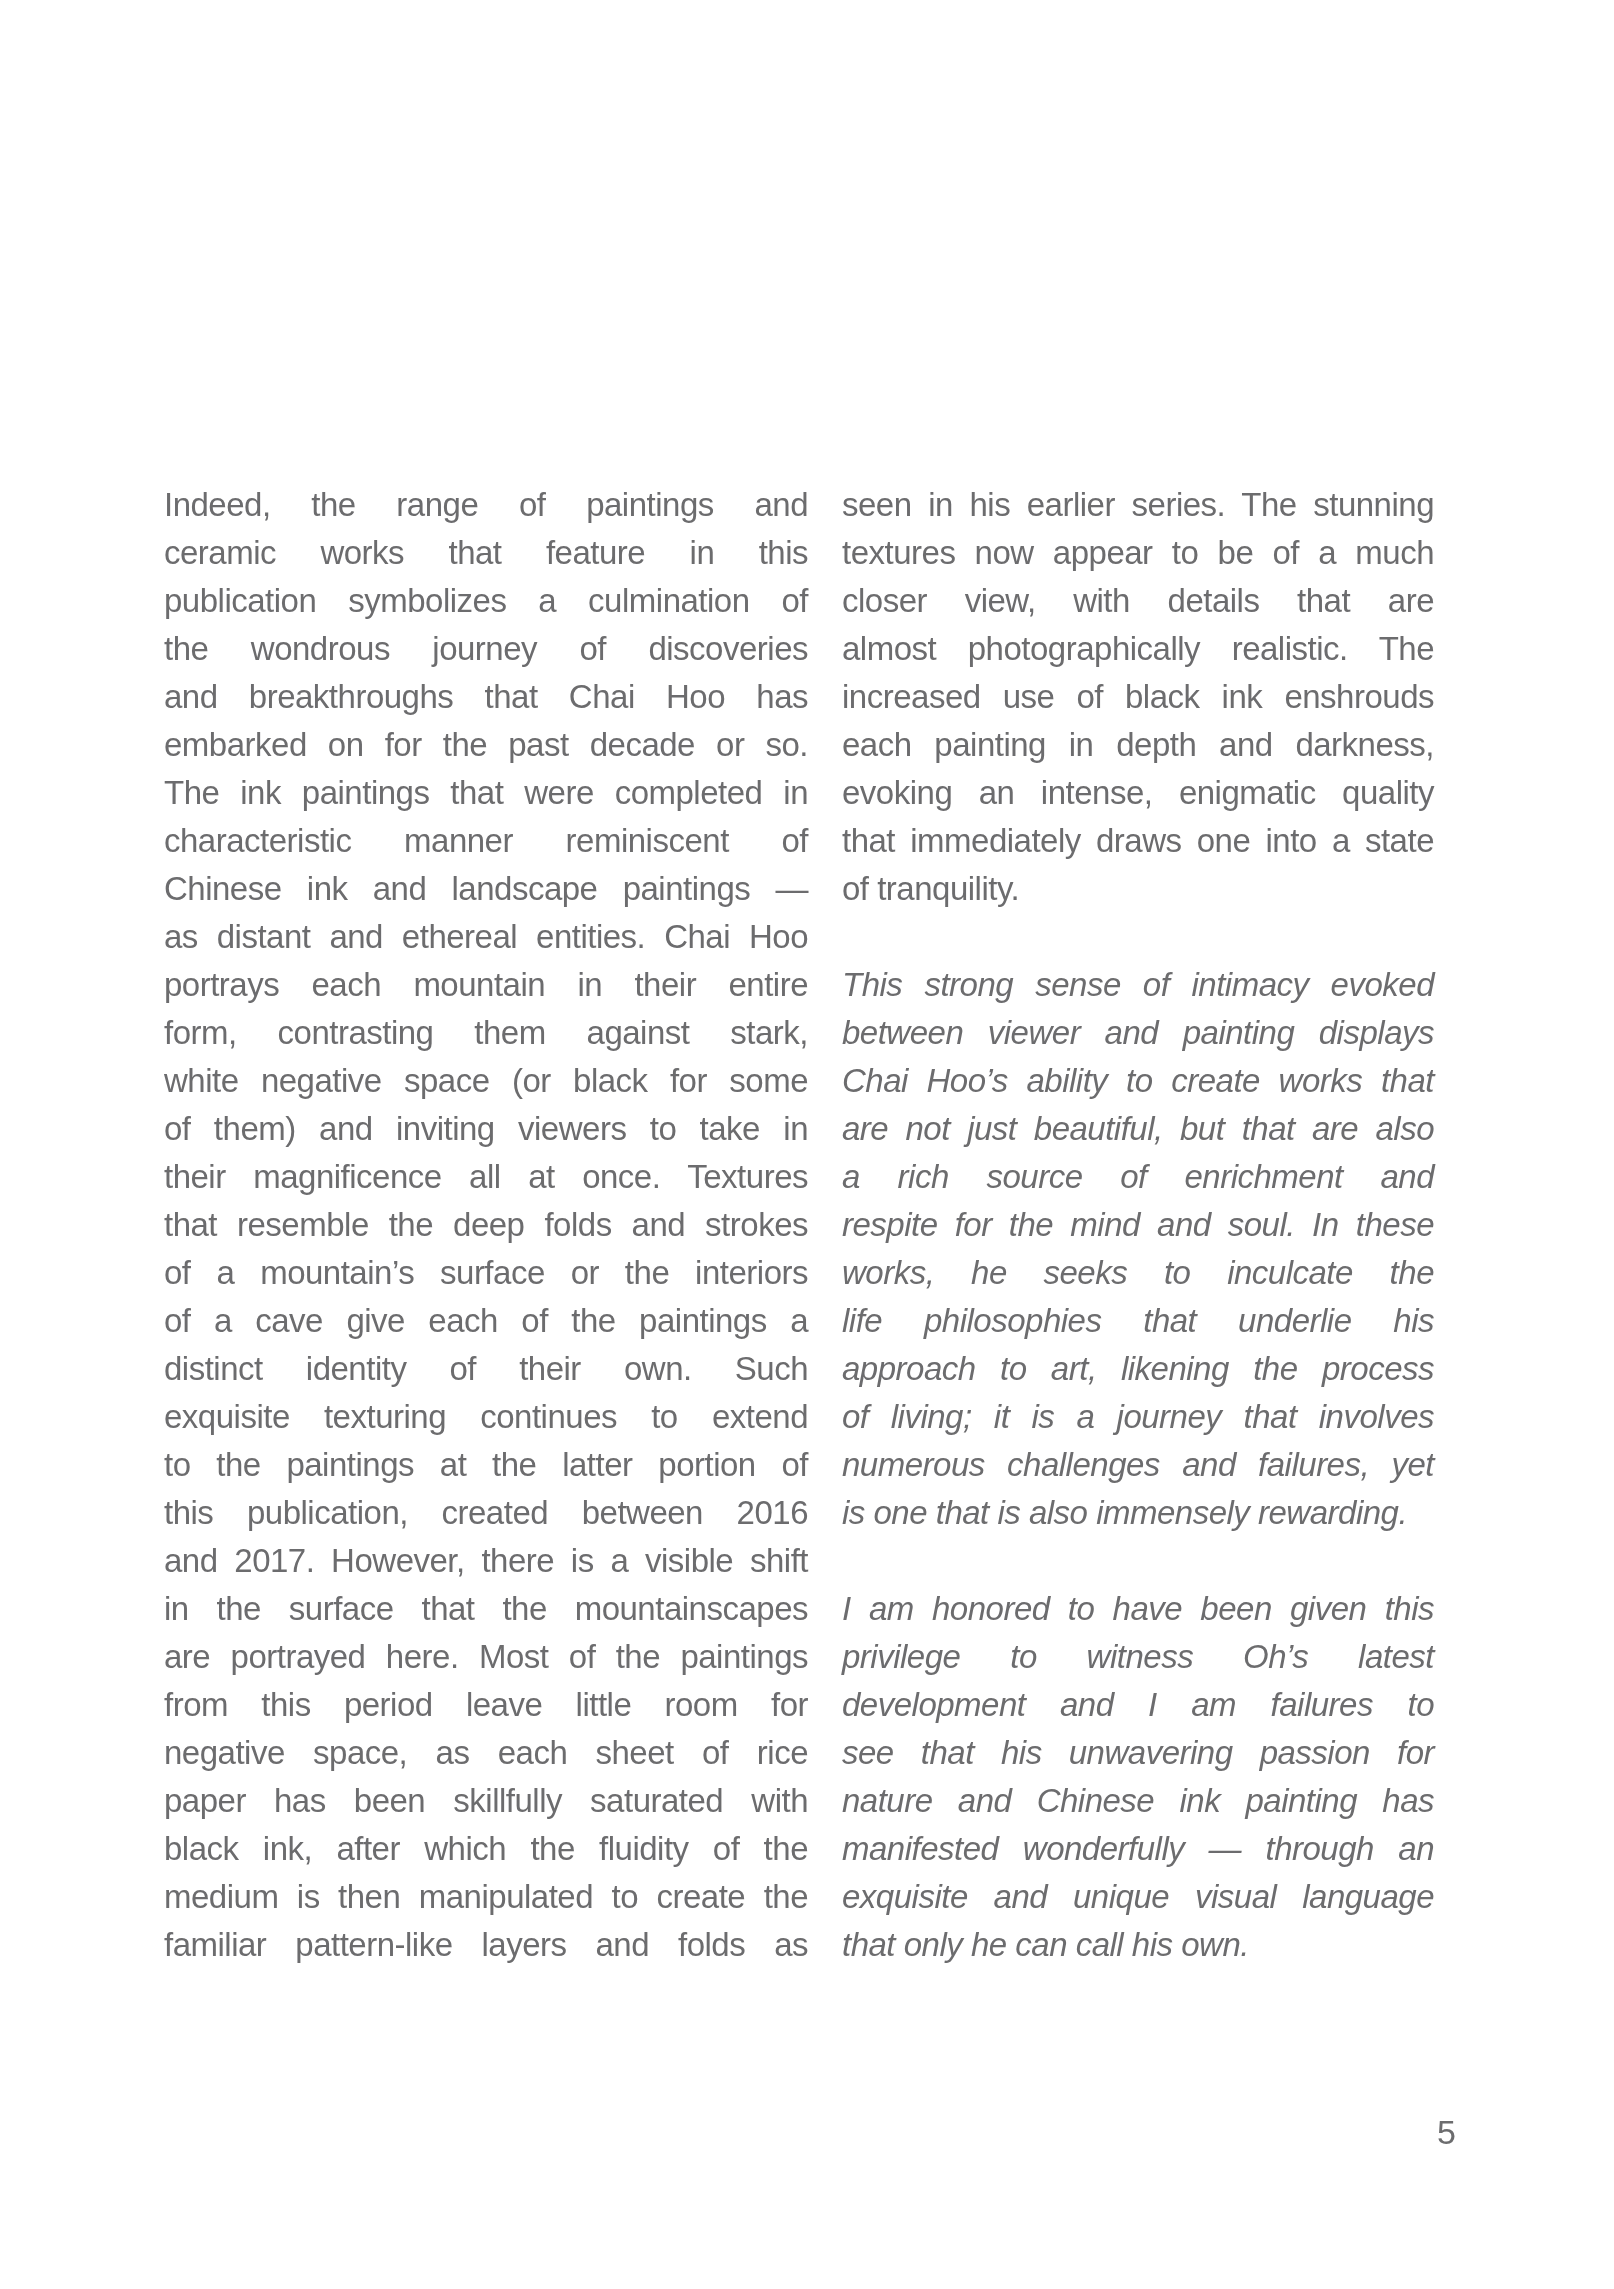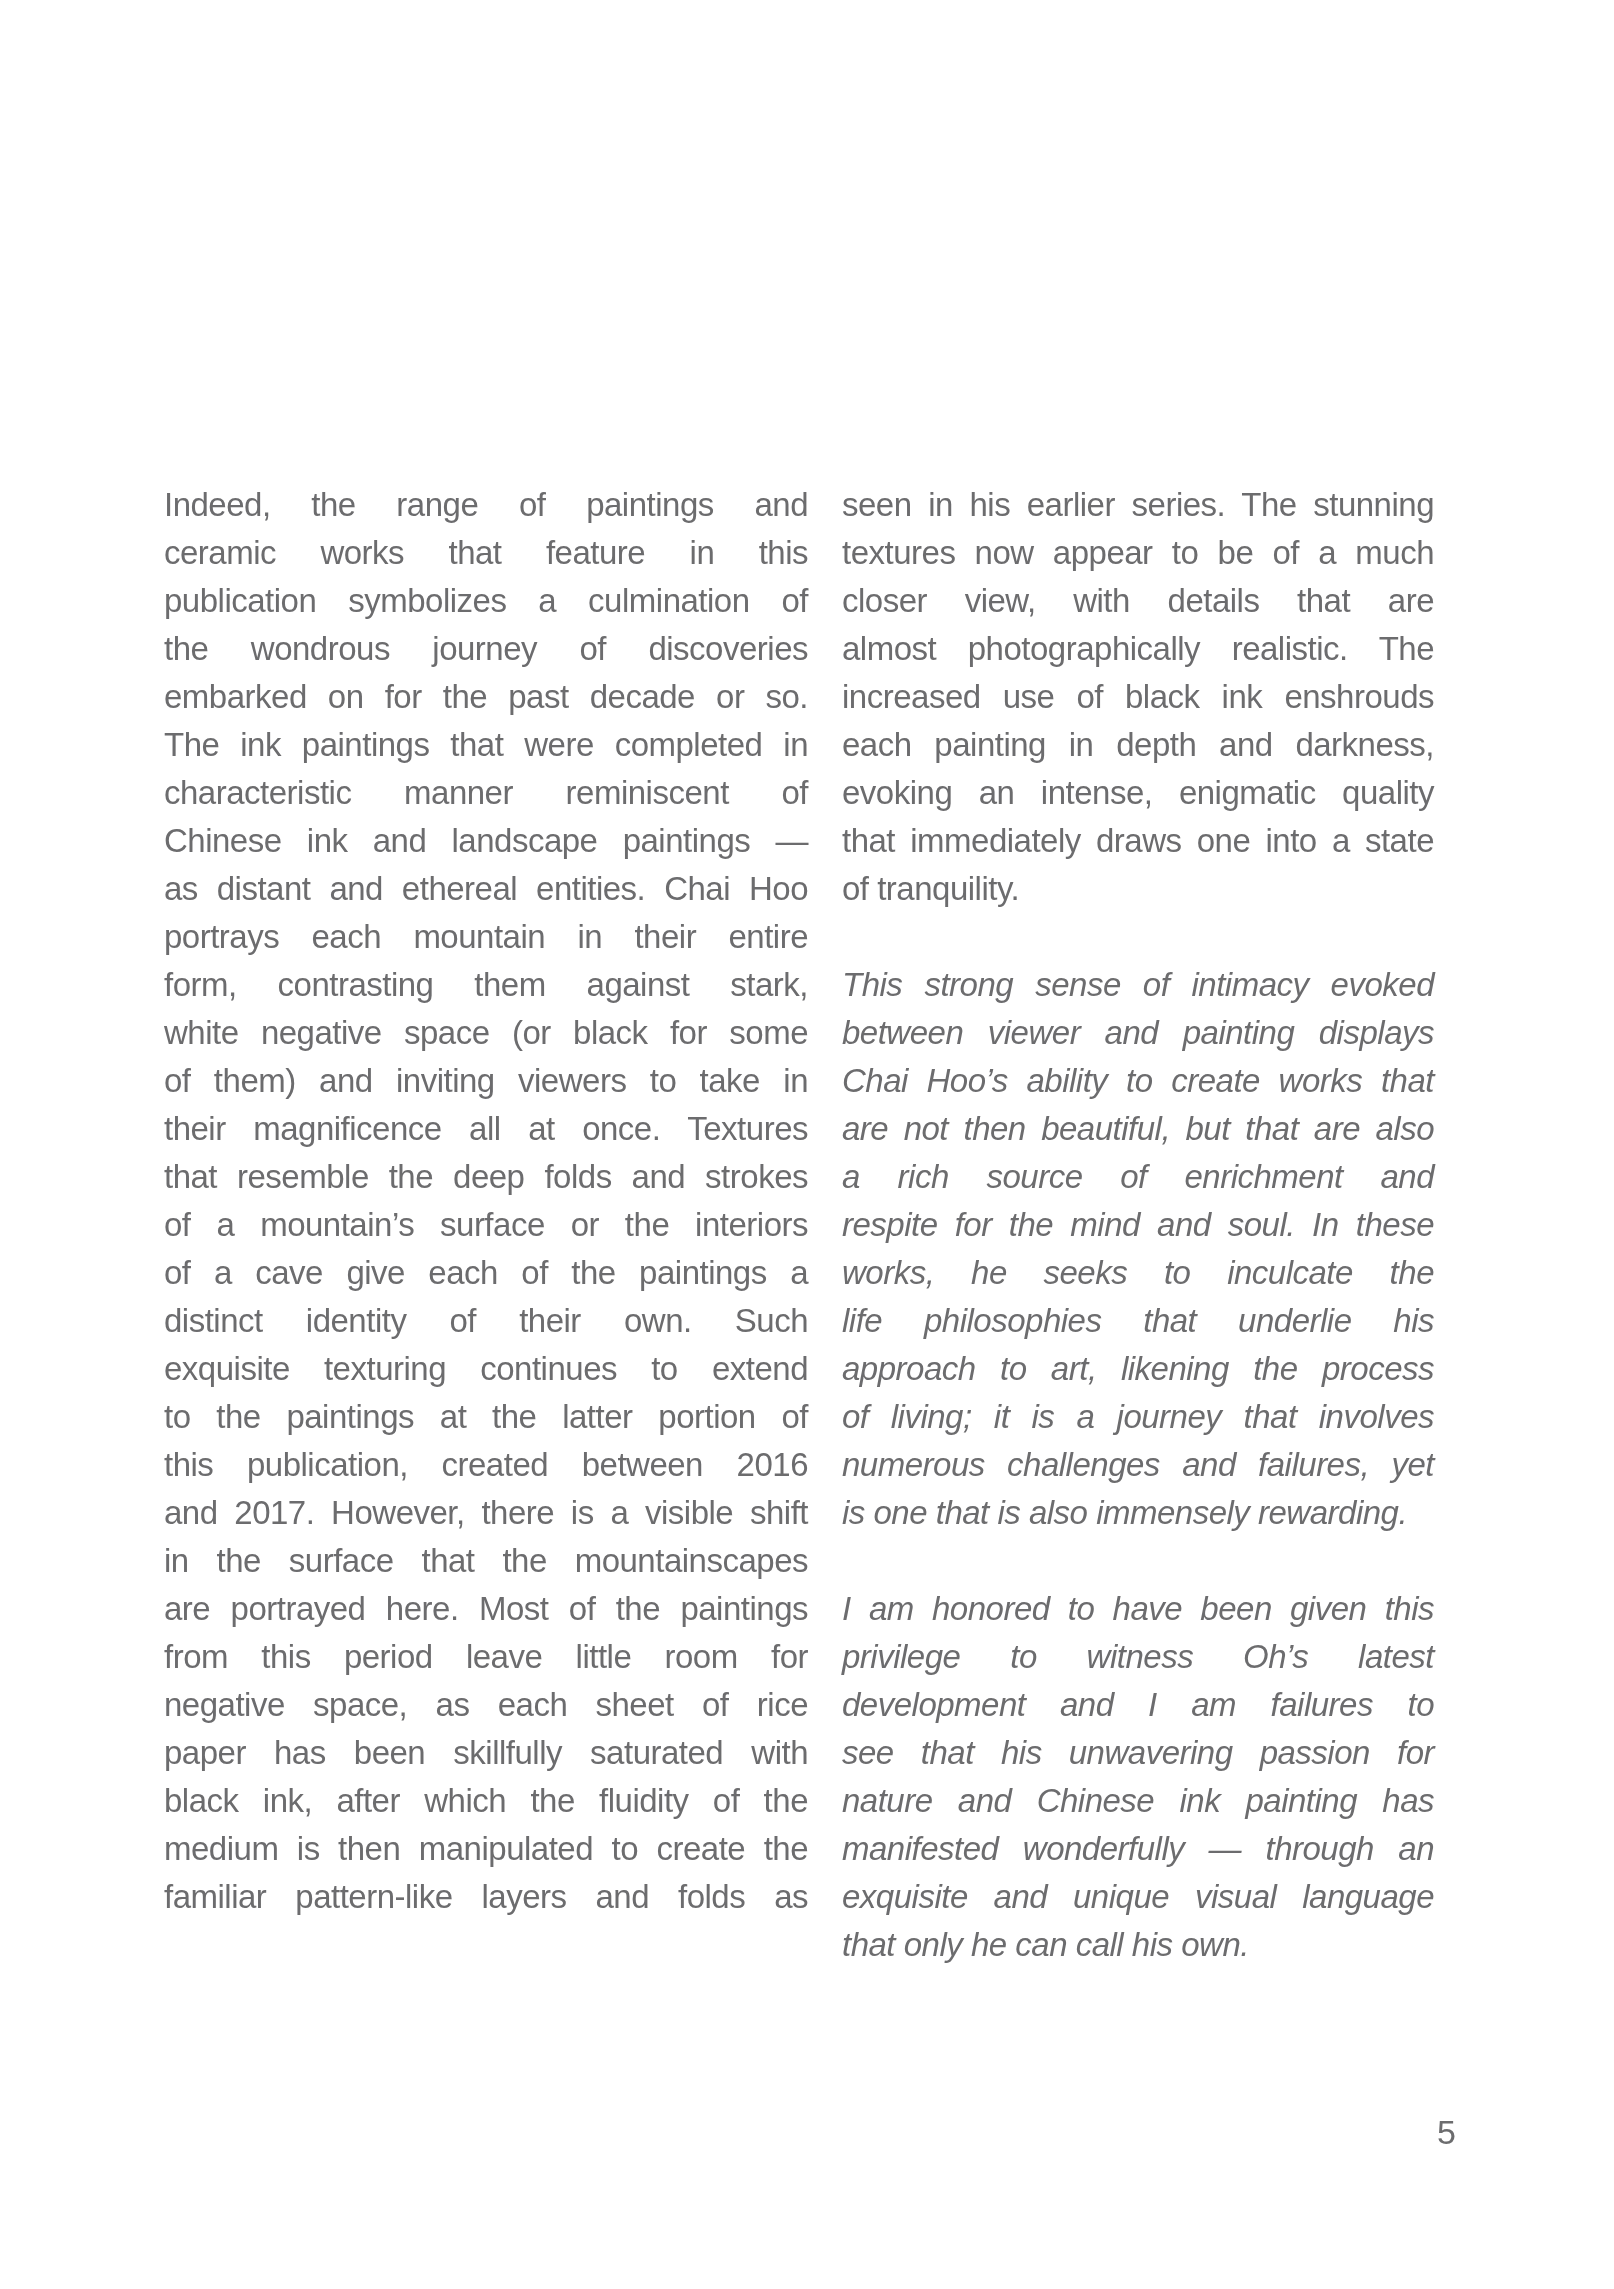--- a/index.html
+++ b/index.html
@@ -60,20 +60,21 @@
 <body>
 
 <div class="page">
   <main>
     <section class="text-column left">
         <div class="para">
           <div class="line">Indeed, the range of paintings and</div>
           <div class="line">ceramic works that feature in this</div>
           <div class="line">publication symbolizes a culmination of</div>
           <div class="line">the wondrous journey of discoveries</div>
+          <div class="line">and breakthroughs that Chai Hoo has</div>
           <div class="line">embarked on for the past decade or so.</div>
           <div class="line">The ink paintings that were completed in</div>
           <div class="line">characteristic manner reminiscent of</div>
           <div class="line">Chinese ink and landscape paintings —</div>
           <div class="line">as distant and ethereal entities. Chai Hoo</div>
           <div class="line">portrays each mountain in their entire</div>
           <div class="line">form, contrasting them against stark,</div>
           <div class="line">white negative space (or black for some</div>
           <div class="line">of them) and inviting viewers to take in</div>
           <div class="line">their magnificence all at once. Textures</div>
@@ -104,21 +105,21 @@
           <div class="line">increased use of black ink enshrouds</div>
           <div class="line">each painting in depth and darkness,</div>
           <div class="line">evoking an intense, enigmatic quality</div>
           <div class="line">that immediately draws one into a state</div>
           <div class="line last">of tranquility.</div>
         </div>
         <div class="para">
           <div class="line">This strong sense of intimacy evoked</div>
           <div class="line">between viewer and painting displays</div>
           <div class="line">Chai Hoo’s ability to create works that</div>
-          <div class="line">are not then beautiful, but that are also</div>
+          <div class="line">are not just beautiful, but that are also</div>
           <div class="line">a rich source of enrichment and</div>
           <div class="line">respite for the mind and soul. In these</div>
           <div class="line">works, he seeks to inculcate the</div>
           <div class="line">life philosophies that underlie his</div>
           <div class="line">approach to art, likening the process</div>
           <div class="line">of living; it is a journey that involves</div>
           <div class="line">numerous challenges and failures, yet</div>
           <div class="line last">is one that is also immensely rewarding.</div>
         </div>
         <div class="para">

